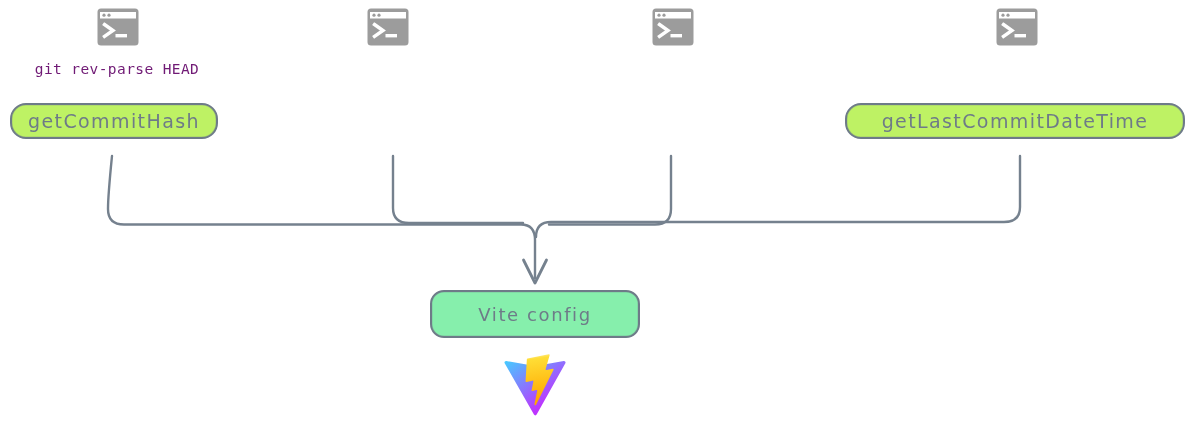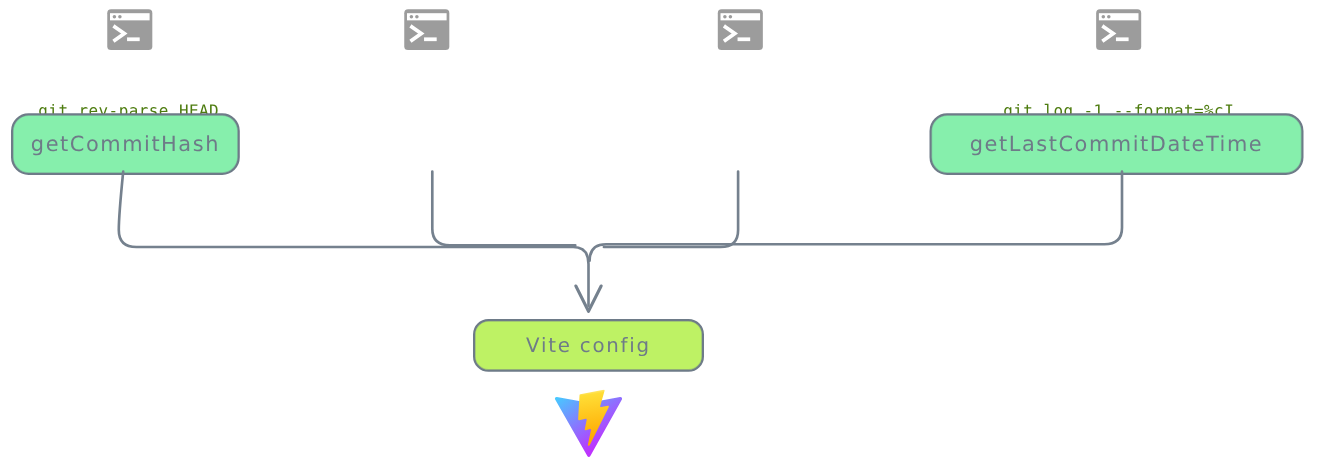--- a/index.html
+++ b/index.html
@@ -20,51 +20,50 @@
     transform: translateX(-50%);
   }
   .cmd {
     position: absolute;
     top: 61px;
     transform: translateX(-50%);
     white-space: nowrap;
     font-family: "DejaVu Sans Mono", "Liberation Mono", monospace;
     font-size: 14.5px;
     letter-spacing: 0.4px;
-    color: #4d7c0f;
+    color: #701a75;
     text-align: right;
-    margin-top: 32px;
   }
   .fnbox {
     position: absolute;
     top: 103px;
-    height: 56px;
+    height: 36px;
     border: 2.2px solid #6e7b88;
     border-radius: 16px;
-    background: #86efac;
+    background: #bef264;
     display: flex;
     align-items: center;
     justify-content: center;
     box-shadow: inset 0 0 0 0.5px rgba(110,123,136,0.35);
   }
   .fnbox span {
     font-size: 19px;
     letter-spacing: 1.4px;
     color: #6e7b88;
     white-space: nowrap;
   }
   .vitebox {
     position: absolute;
     top: 290px;
     left: 430px;
     width: 210px;
     height: 48px;
     border: 2.2px solid #6e7b88;
     border-radius: 14px;
-    background: #bef264;
+    background: #86efac;
     display: flex;
     align-items: center;
     justify-content: center;
     box-shadow: inset 0 0 0 0.5px rgba(110,123,136,0.35);
   }
   .vitebox span {
     font-size: 18px;
     letter-spacing: 1.6px;
     color: #6e7b88;
     white-space: nowrap;
@@ -116,21 +115,20 @@
   <svg class="col-icon" style="left:1017px" viewBox="0 0 42 38">
     <rect x="0.5" y="0.5" width="41" height="37" rx="3.5" fill="#9c9c9c"></rect>
     <rect x="3" y="4" width="36" height="6.5" fill="#ffffff"></rect>
     <circle cx="7" cy="7.2" r="1.6" fill="#9c9c9c"></circle>
     <circle cx="12" cy="7.2" r="1.6" fill="#9c9c9c"></circle>
     <path d="M7.5 16.5 L16 22.5 L7.5 28.5" stroke="#ffffff" stroke-width="3.4" fill="none" stroke-linecap="square"></path>
     <rect x="18.5" y="26" width="11.5" height="3.4" fill="#ffffff"></rect>
   </svg>
 
   <div class="cmd" style="left:117px">git rev-parse HEAD</div>
-  <div class="cmd" style="left:1017px">git log -1 --format=%cI</div>
 
   <div class="fnbox" style="left:10px;width:208px">
     <span>getCommitHash</span>
   </div>
   <div class="fnbox" style="left:845px;width:340px">
     <span>getLastCommitDateTime</span>
   </div>
 
   <svg class="connectors" viewBox="0 0 1204 422">
     <g stroke="#75818e" stroke-width="2.4" fill="none" stroke-linecap="round" stroke-linejoin="round">

